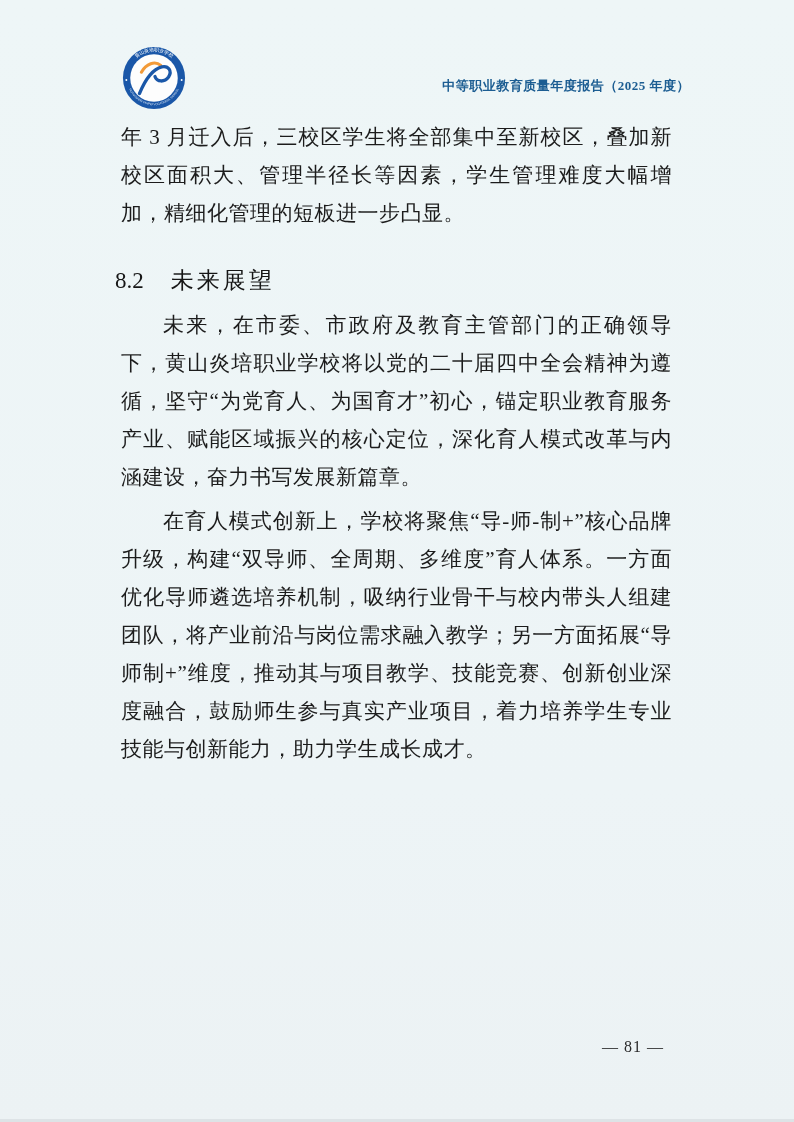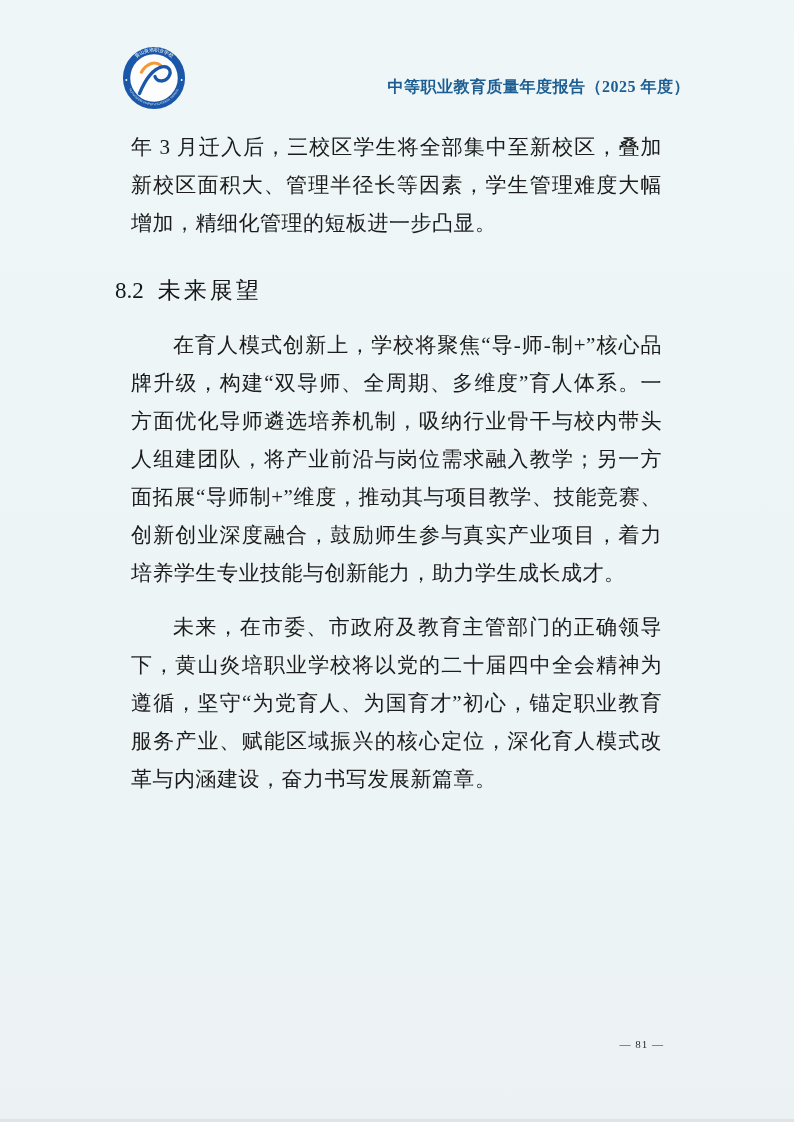--- a/index.html
+++ b/index.html
@@ -25,63 +25,63 @@
     position: absolute;
     left: 121px;
     top: 45px;
     width: 66px;
     height: 66px;
   }
   .header-title {
     position: absolute;
     top: 77px;
     right: 104px;
-    font-size: 16px;
+    font-size: 13px;
     font-weight: bold;
     letter-spacing: 0.5px;
     color: #1c5d92;
     white-space: nowrap;
   }
   .content {
     position: absolute;
     left: 115px;
     top: 112px;
     width: 563px;
     color: #1c1c1c;
   }
   .content p {
-    margin: 16px;
+    margin: 6px;
     font-size: 21px;
     line-height: 38px;
     text-align: justify;
     text-justify: inter-character;
     letter-spacing: 0.5px;
   }
   .content p.indented {
     text-indent: 2em;
   }
   .section-heading {
     margin: 30px 0 0 0;
     font-size: 23px;
     font-weight: normal;
     line-height: 38px;
     color: #161616;
   }
   .section-heading .sec-num {
     font-style: normal;
-    margin-right: 14px;
+    margin-right: 27px;
   }
   .section-heading .sec-title {
     letter-spacing: 3px;
   }
   .page-number {
     position: absolute;
     top: 1038px;
     right: 130px;
-    font-size: 11px;
+    font-size: 16px;
     color: #2a2a2a;
     letter-spacing: 1px;
     font-family: "Liberation Serif", "DejaVu Serif", serif;
   }
 </style>
 </head>
 <body>
 
 <div class="page">
 
@@ -109,22 +109,22 @@
   <div class="header-title">中等职业教育质量年度报告（2025 年度）</div>
 
   <div class="content">
 
     <p>年 3 月迁入后，三校区学生将全部集中至新校区，叠加新校区面积大、管理半径长等因素，学生管理难度大幅增加，精细化管理的短板进一步凸显。</p>
 
     <h2 class="section-heading">
       <span class="sec-num">8.2</span><span class="sec-title">未来展望</span>
     </h2>
 
+    <p class="indented">未来，在市委、市政府及教育主管部门的正确领导下，黄山炎培职业学校将以党的二十届四中全会精神为遵循，坚守“为党育人、为国育才”初心，锚定职业教育服务产业、赋能区域振兴的核心定位，深化育人模式改革与内涵建设，奋力书写发展新篇章。</p>
+
     <p class="indented">在育人模式创新上，学校将聚焦“导-师-制+”核心品牌升级，构建“双导师、全周期、多维度”育人体系。一方面优化导师遴选培养机制，吸纳行业骨干与校内带头人组建团队，将产业前沿与岗位需求融入教学；另一方面拓展“导师制+”维度，推动其与项目教学、技能竞赛、创新创业深度融合，鼓励师生参与真实产业项目，着力培养学生专业技能与创新能力，助力学生成长成才。</p>
-
-    <p class="indented">未来，在市委、市政府及教育主管部门的正确领导下，黄山炎培职业学校将以党的二十届四中全会精神为遵循，坚守“为党育人、为国育才”初心，锚定职业教育服务产业、赋能区域振兴的核心定位，深化育人模式改革与内涵建设，奋力书写发展新篇章。</p>
 
 
   </div>
 
   <div class="page-number">— 81 —</div>
 
 </div>
 
 </body></html>

